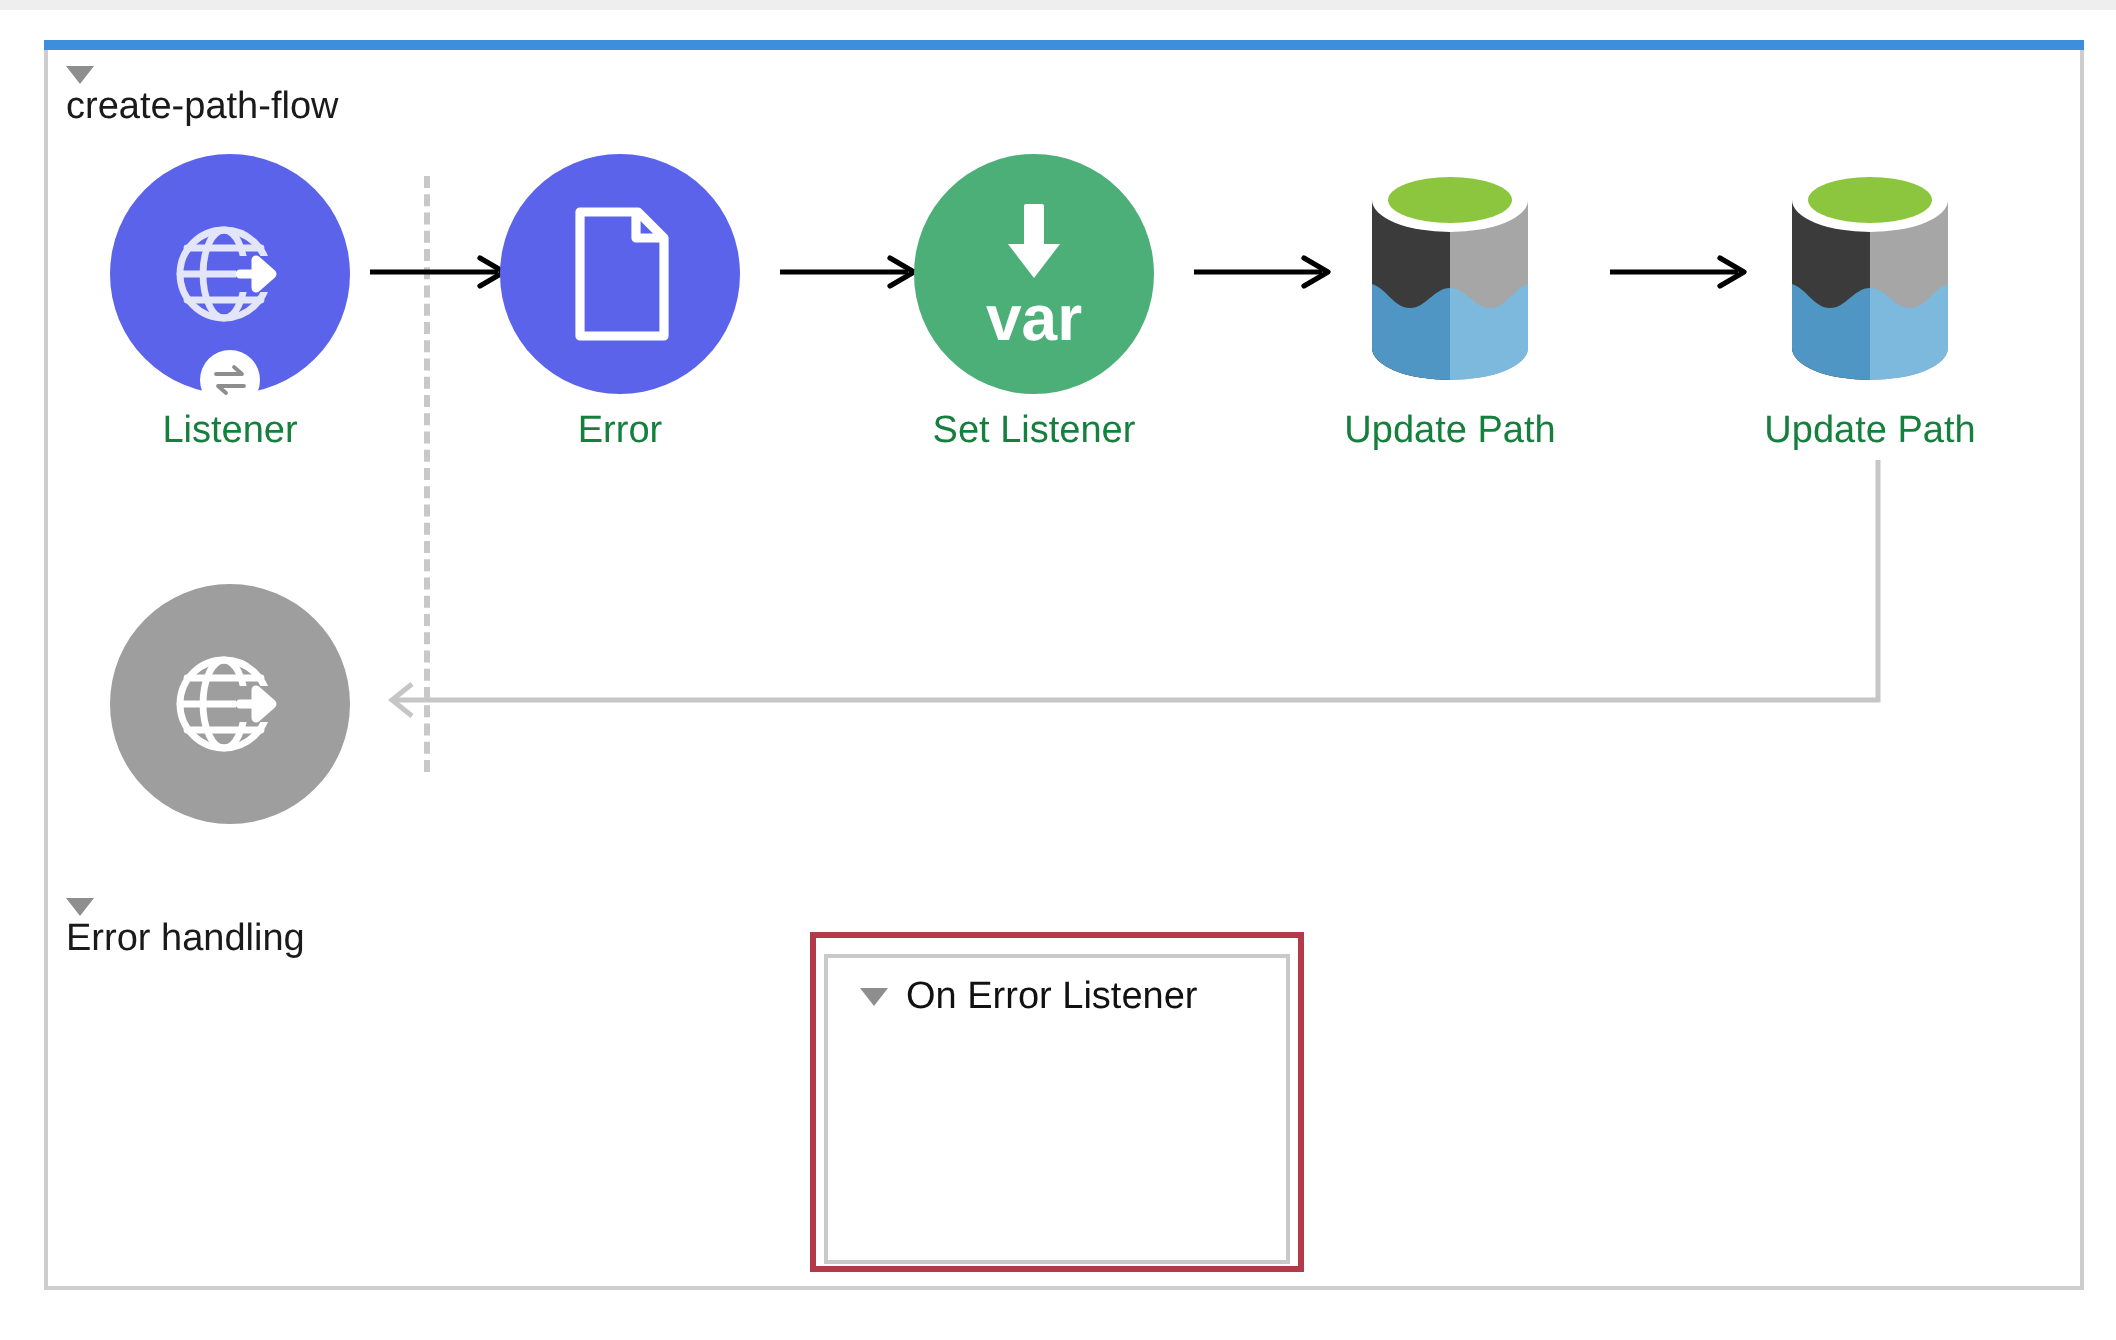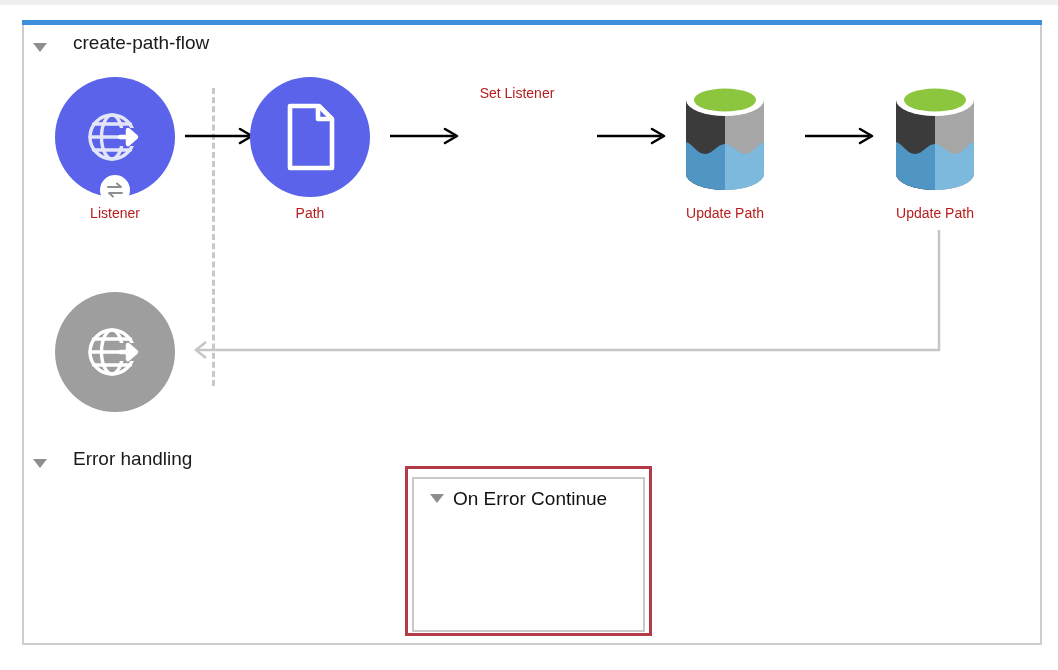--- a/index.html
+++ b/index.html
@@ -43,22 +43,23 @@
     width: 0; height: 0;
     border-left: 7px solid transparent;
     border-right: 7px solid transparent;
     border-top: 9px solid #8e8e8e;
     vertical-align: middle;
   }
 
   
   .section-header {
     position: absolute;
-    display: flex; align-items: flex-end; gap: 26px;
+    display: flex; align-items: flex-start; gap: 2px;
     white-space: nowrap;
+    flex-direction: column;
   }
   .section-header .stitle {
     font-size: 19px; color: #1a1a1a; font-family: "Liberation Sans", sans-serif;
     line-height: 1;
   }
   #flow-header { left: 33px; top: 33px; }
   #error-header { left: 33px; top: 449px; }
 
   
   .node {
@@ -72,22 +73,22 @@
     position: relative;
     display: flex; align-items: center; justify-content: center;
     margin: 0 auto;
   }
   .node .circle.indigo { background: #5a63ea; }
   .node .circle.green  { background: #4caf78; }
   .node .circle.grey   { background: #9e9e9e; }
   .node .circle.plain  { background: transparent; }
   .node .nlabel {
     margin-top: 8px;
-    font-size: 14px;
-    color: #b91c1c;
+    font-size: 19px;
+    color: #15803d;
     font-family: "Liberation Sans", sans-serif;
     white-space: nowrap;
   }
 
   
   .badge {
     position: absolute;
     left: 50%; bottom: -8px; transform: translateX(-50%);
     width: 30px; height: 30px;
     border-radius: 50%;
@@ -199,31 +200,40 @@
     </svg>
   </div>
 
   <div class="node" style="left:250px; top:77px;">
     <div class="circle indigo">
       <svg width="62" height="72" viewBox="0 0 62 72">
         <path d="M 11 5 H 40 L 53 18 V 67 H 11 Z" fill="none" stroke="#ffffff" stroke-width="4.6" stroke-linejoin="round"></path>
         <path d="M 39 5 V 18 H 53" fill="none" stroke="#ffffff" stroke-width="4.6" stroke-linejoin="round"></path>
       </svg>
     </div>
-    <div class="nlabel">Path</div>
+    <div class="nlabel">Error</div>
   </div>
 
   <div class="conn" style="left:390px; top:126px; width:70px;">
     <svg width="70" height="20" viewBox="0 0 70 20">
       <line x1="0" y1="10" x2="64" y2="10" stroke="#000000" stroke-width="2.6"></line>
       <path d="M 55 3 L 67 10 L 55 17" fill="none" stroke="#000000" stroke-width="2.6" stroke-linecap="round" stroke-linejoin="round"></path>
     </svg>
   </div>
 
   <div class="node" style="left:457px; top:77px;">
+    <div class="circle green">
+      <svg width="80" height="86" viewBox="0 0 80 86">
+        <g fill="#ffffff">
+          <rect x="35" y="8" width="10" height="24" rx="1"></rect>
+          <path d="M 27 28 L 40 45 L 53 28 Z"></path>
+        </g>
+        <text x="40" y="76" text-anchor="middle" font-family="Liberation Sans, sans-serif" font-size="32" font-weight="600" fill="#ffffff">var</text>
+      </svg>
+    </div>
     <div class="nlabel">Set Listener</div>
   </div>
 
   <div class="conn" style="left:597px; top:126px; width:70px;">
     <svg width="70" height="20" viewBox="0 0 70 20">
       <line x1="0" y1="10" x2="64" y2="10" stroke="#000000" stroke-width="2.6"></line>
       <path d="M 55 3 L 67 10 L 55 17" fill="none" stroke="#000000" stroke-width="2.6" stroke-linecap="round" stroke-linejoin="round"></path>
     </svg>
   </div>
 
@@ -289,18 +299,18 @@
 
   <div class="section-header" id="error-header">
     <span class="tri"></span>
     <span class="stitle">Error handling</span>
   </div>
 
   <div class="error-box-outer">
     <div class="error-box-inner">
       <div class="error-box-header">
         <span class="tri"></span>
-        <span class="etitle">On Error Continue</span>
+        <span class="etitle">On Error Listener</span>
       </div>
     </div>
   </div>
 
 </div>
 
 </body></html>

